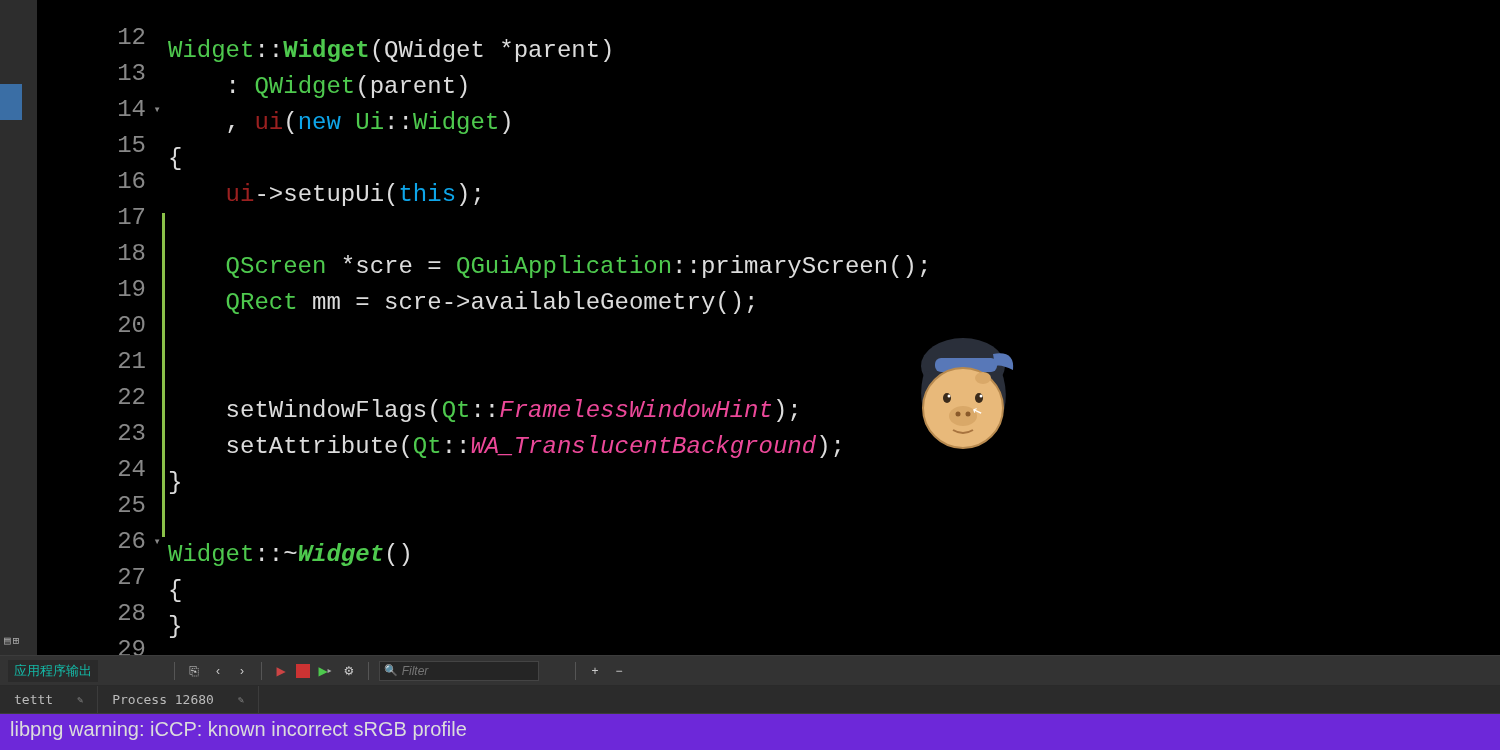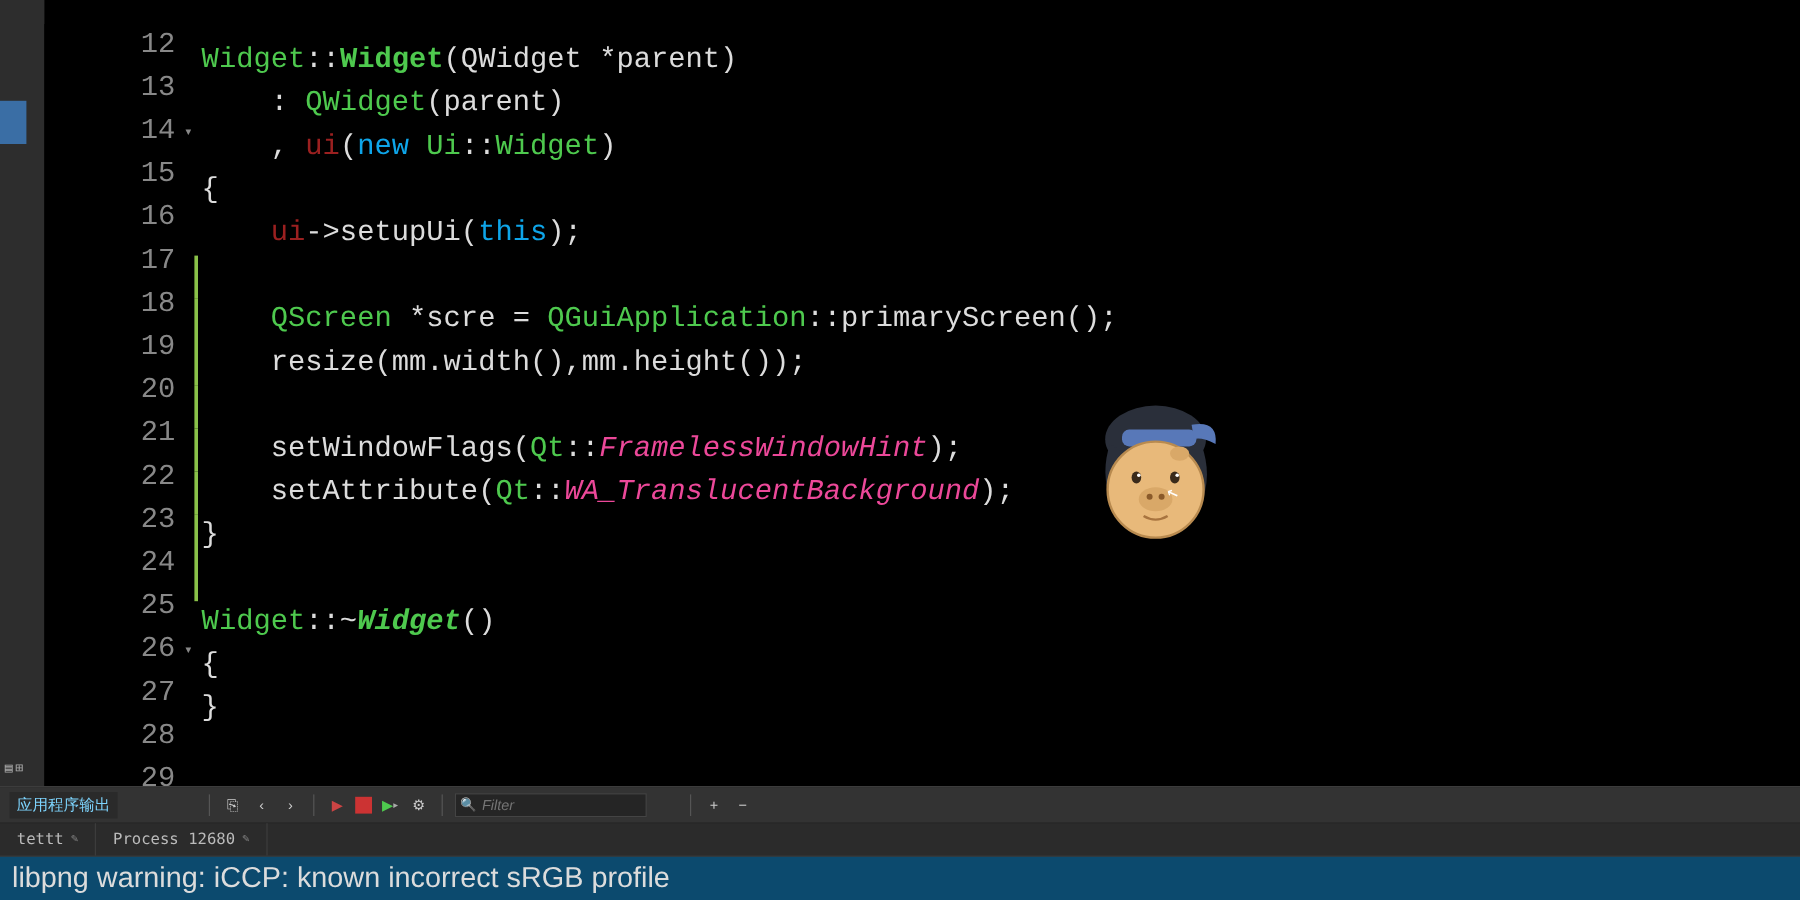--- a/index.html
+++ b/index.html
@@ -114,21 +114,21 @@
 .panel-toolbar {
   height: 30px;
   background: #333;
   display: flex;
   align-items: center;
   gap: 6px;
   padding: 0 8px;
   border-bottom: 1px solid #2a2a2a;
 }
 .panel-title {
-  color: #7dd3fc;
+  color: #14b8a6;
   padding: 2px 6px;
   background: #2a2a2a;
 }
 .tool-sep {
   width: 1px;
   height: 18px;
   background: #555;
   margin: 0 4px;
 }
 .tool-btn {
@@ -170,33 +170,33 @@
   border-bottom: 1px solid #3c3c3c;
 }
 .panel-tab {
   padding: 0 14px;
   display: flex;
   align-items: center;
   color: #bbb;
   border-right: 1px solid #3c3c3c;
   font-family: Consolas, monospace;
   font-size: 13px;
-  gap: 6px;
+  gap: 24px;
 }
 .panel-tab .pin {
   color: #888;
   font-size: 10px;
 }
 .panel-output {
   flex: 1;
   padding: 4px 10px;
   color: #dcdcdc;
   font-family: "Segoe UI", Arial, sans-serif;
-  font-size: 24px;
-  background: #0c4a6e;
+  font-size: 20px;
+  background: #6d28d9;
 }
 
 .avatar {
   position: absolute;
   left: 905px;
   top: 330px;
   width: 120px;
   height: 130px;
   pointer-events: none;
 }
@@ -241,21 +241,22 @@
       <div class="ln">29</div>
     </div>
   <div class="code" id="code">
       <div class="line"><span class="type">Widget</span><span class="plain">::</span><span class="fn-bold">Widget</span><span class="plain">(QWidget *parent)</span></div>
       <div class="line"><span class="plain">    : </span><span class="type">QWidget</span><span class="plain">(parent)</span></div>
       <div class="line"><span class="plain">    , </span><span class="member">ui</span><span class="plain">(</span><span class="kw">new</span><span class="plain"> </span><span class="type">Ui</span><span class="plain">::</span><span class="type">Widget</span><span class="plain">)</span></div>
       <div class="line"><span class="plain">{</span></div>
       <div class="line"><span class="plain">    </span><span class="member">ui</span><span class="plain">-&gt;setupUi(</span><span class="kw">this</span><span class="plain">);</span></div>
       <div class="line"><span class="change-bar"></span></div>
       <div class="line"><span class="change-bar"></span><span class="plain">    </span><span class="type">QScreen</span><span class="plain"> *scre = </span><span class="type">QGuiApplication</span><span class="plain">::primaryScreen();</span></div>
-      <div class="line"><span class="change-bar"></span><span class="plain">    resize(mm.width(),mm.height());</span></div>
+      <div class="line"><span class="change-bar"></span><span class="plain">    </span><span class="type">QRect</span><span class="plain"> mm = scre-&gt;availableGeometry();</span></div>
+      <div class="line"><span class="change-bar"></span></div>
       <div class="line"><span class="change-bar"></span></div>
       <div class="line"><span class="change-bar"></span><span class="plain">    setWindowFlags(</span><span class="type">Qt</span><span class="plain">::</span><span class="enum">FramelessWindowHint</span><span class="plain">);</span></div>
       <div class="line"><span class="change-bar"></span><span class="plain">    setAttribute(</span><span class="type">Qt</span><span class="plain">::</span><span class="enum">WA_TranslucentBackground</span><span class="plain">);</span></div>
       <div class="line"><span class="change-bar"></span><span class="plain">}</span></div>
       <div class="line"><span class="change-bar"></span></div>
       <div class="line"><span class="type">Widget</span><span class="plain">::~</span><span class="fn-italic">Widget</span><span class="plain">()</span></div>
       <div class="line"><span class="plain">{</span></div>
       <div class="line"><span class="plain">}</span></div>
     </div>
 </div>

